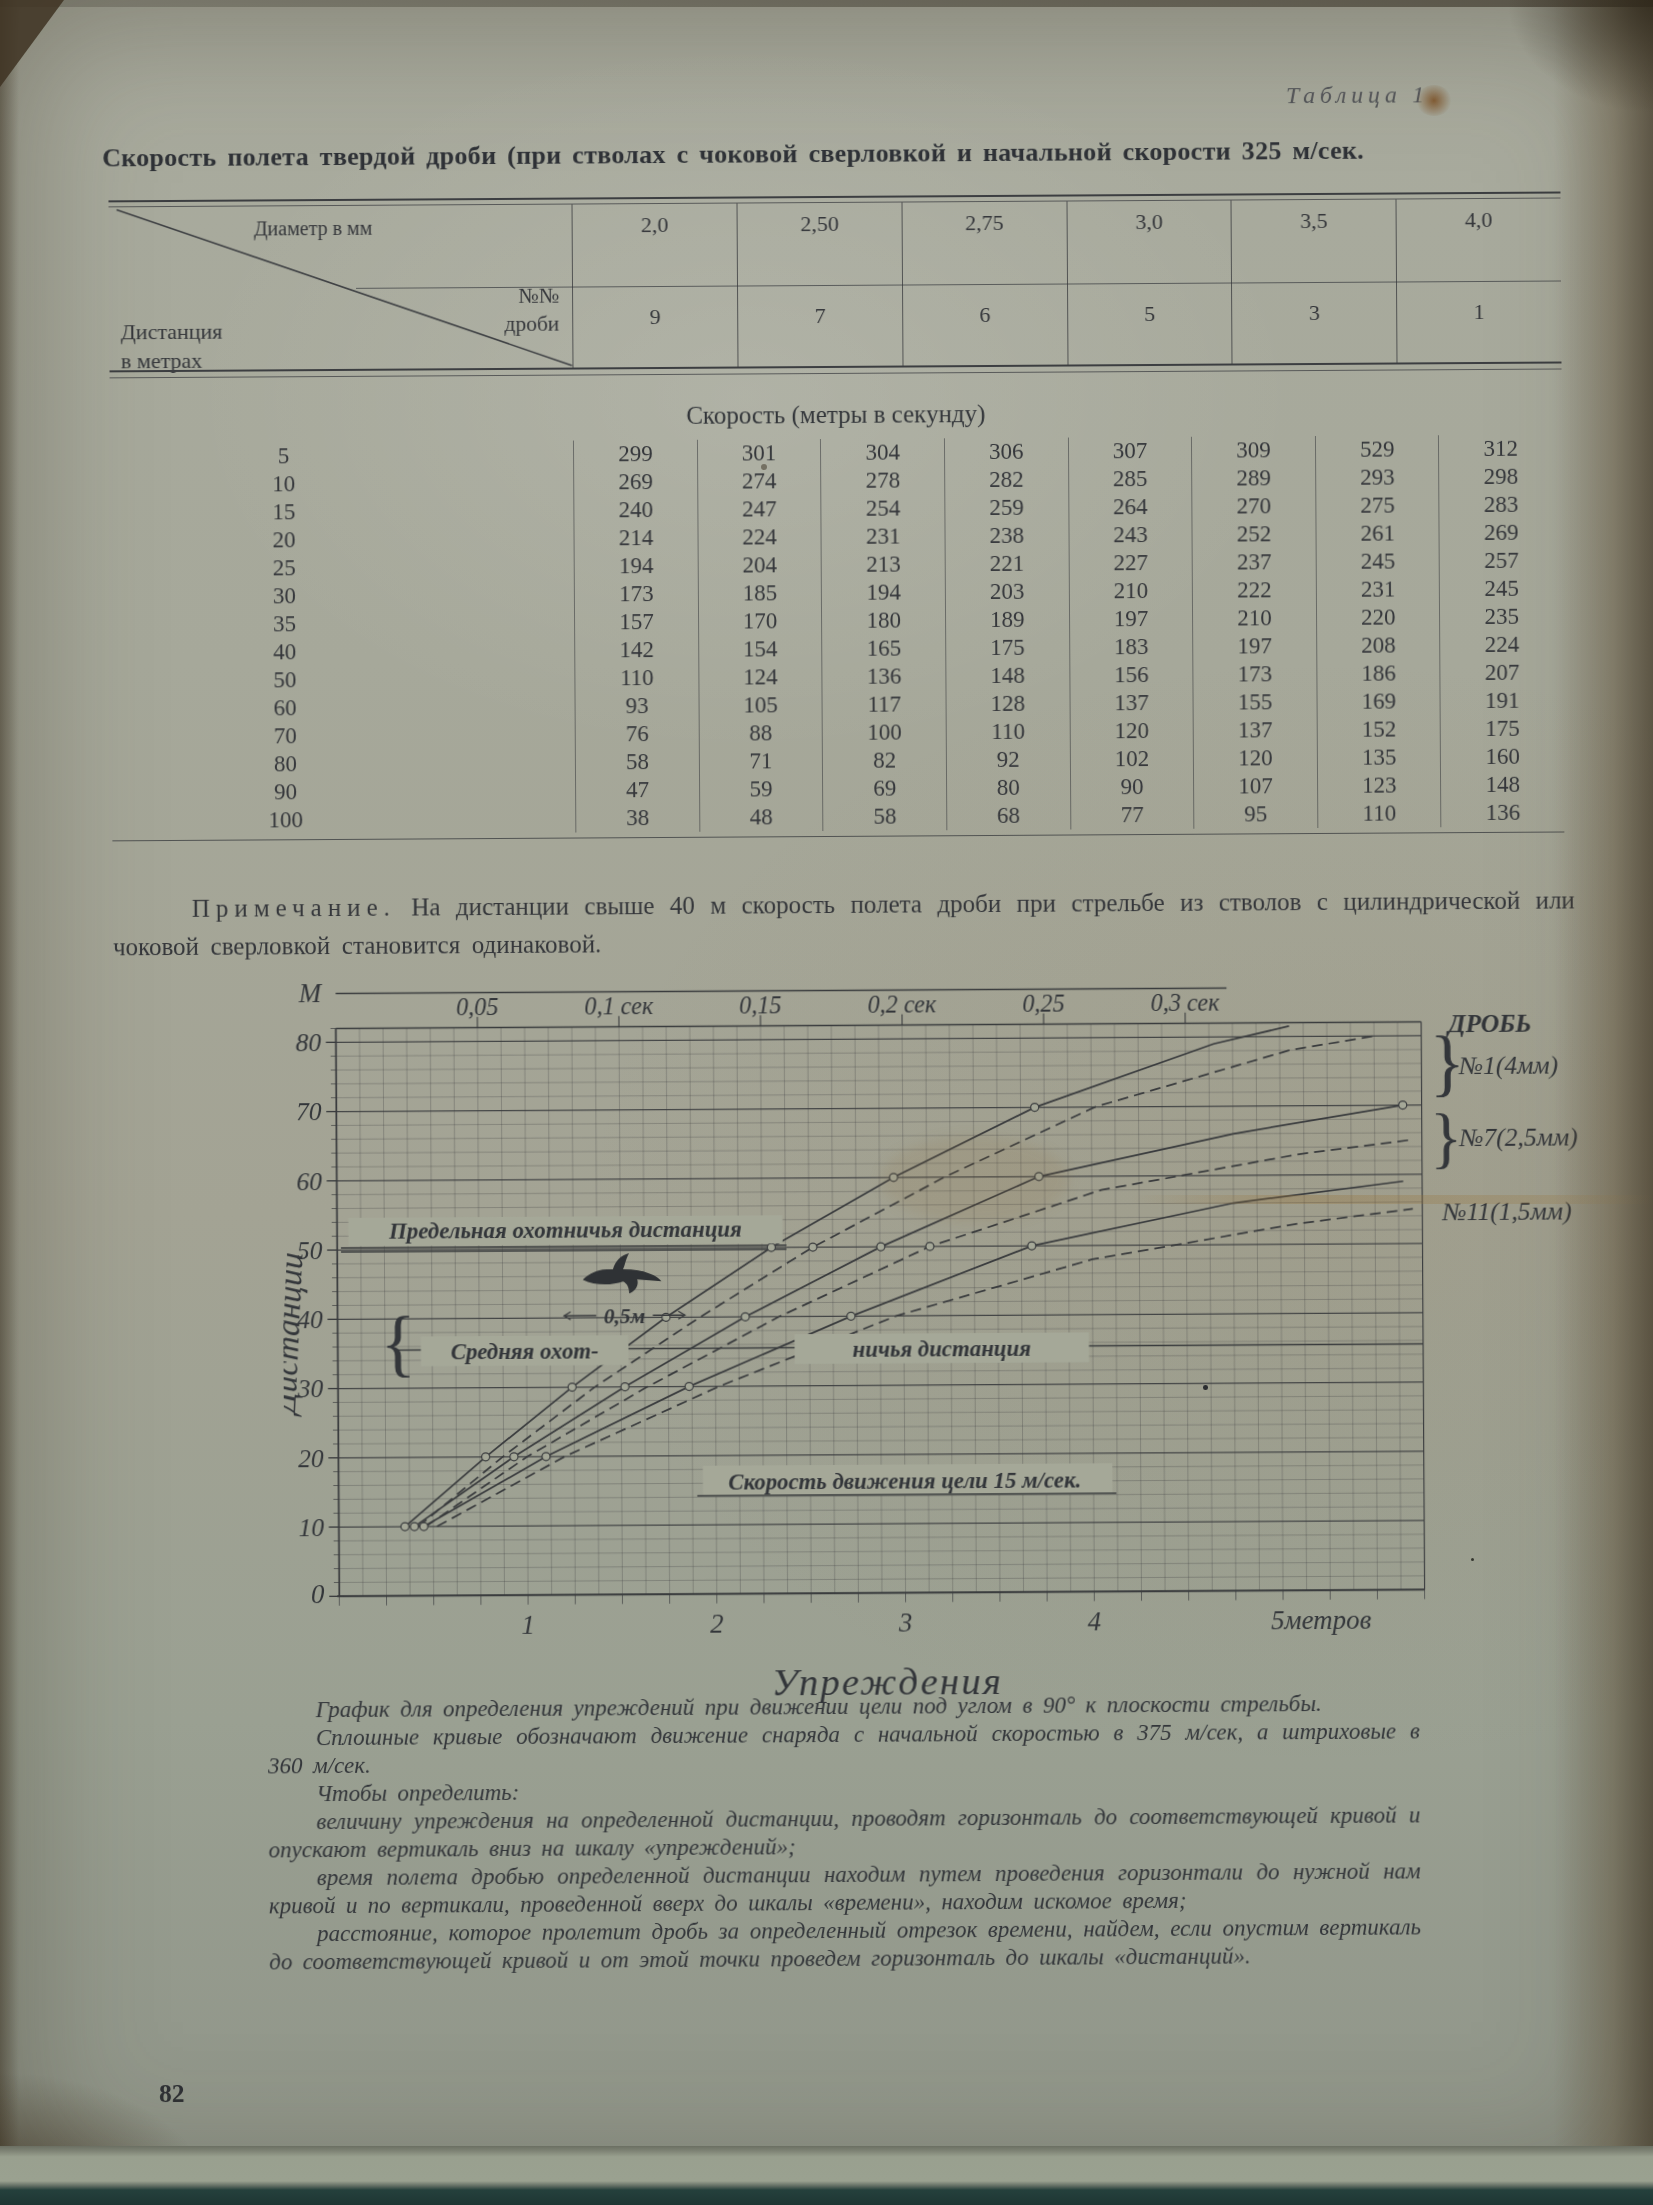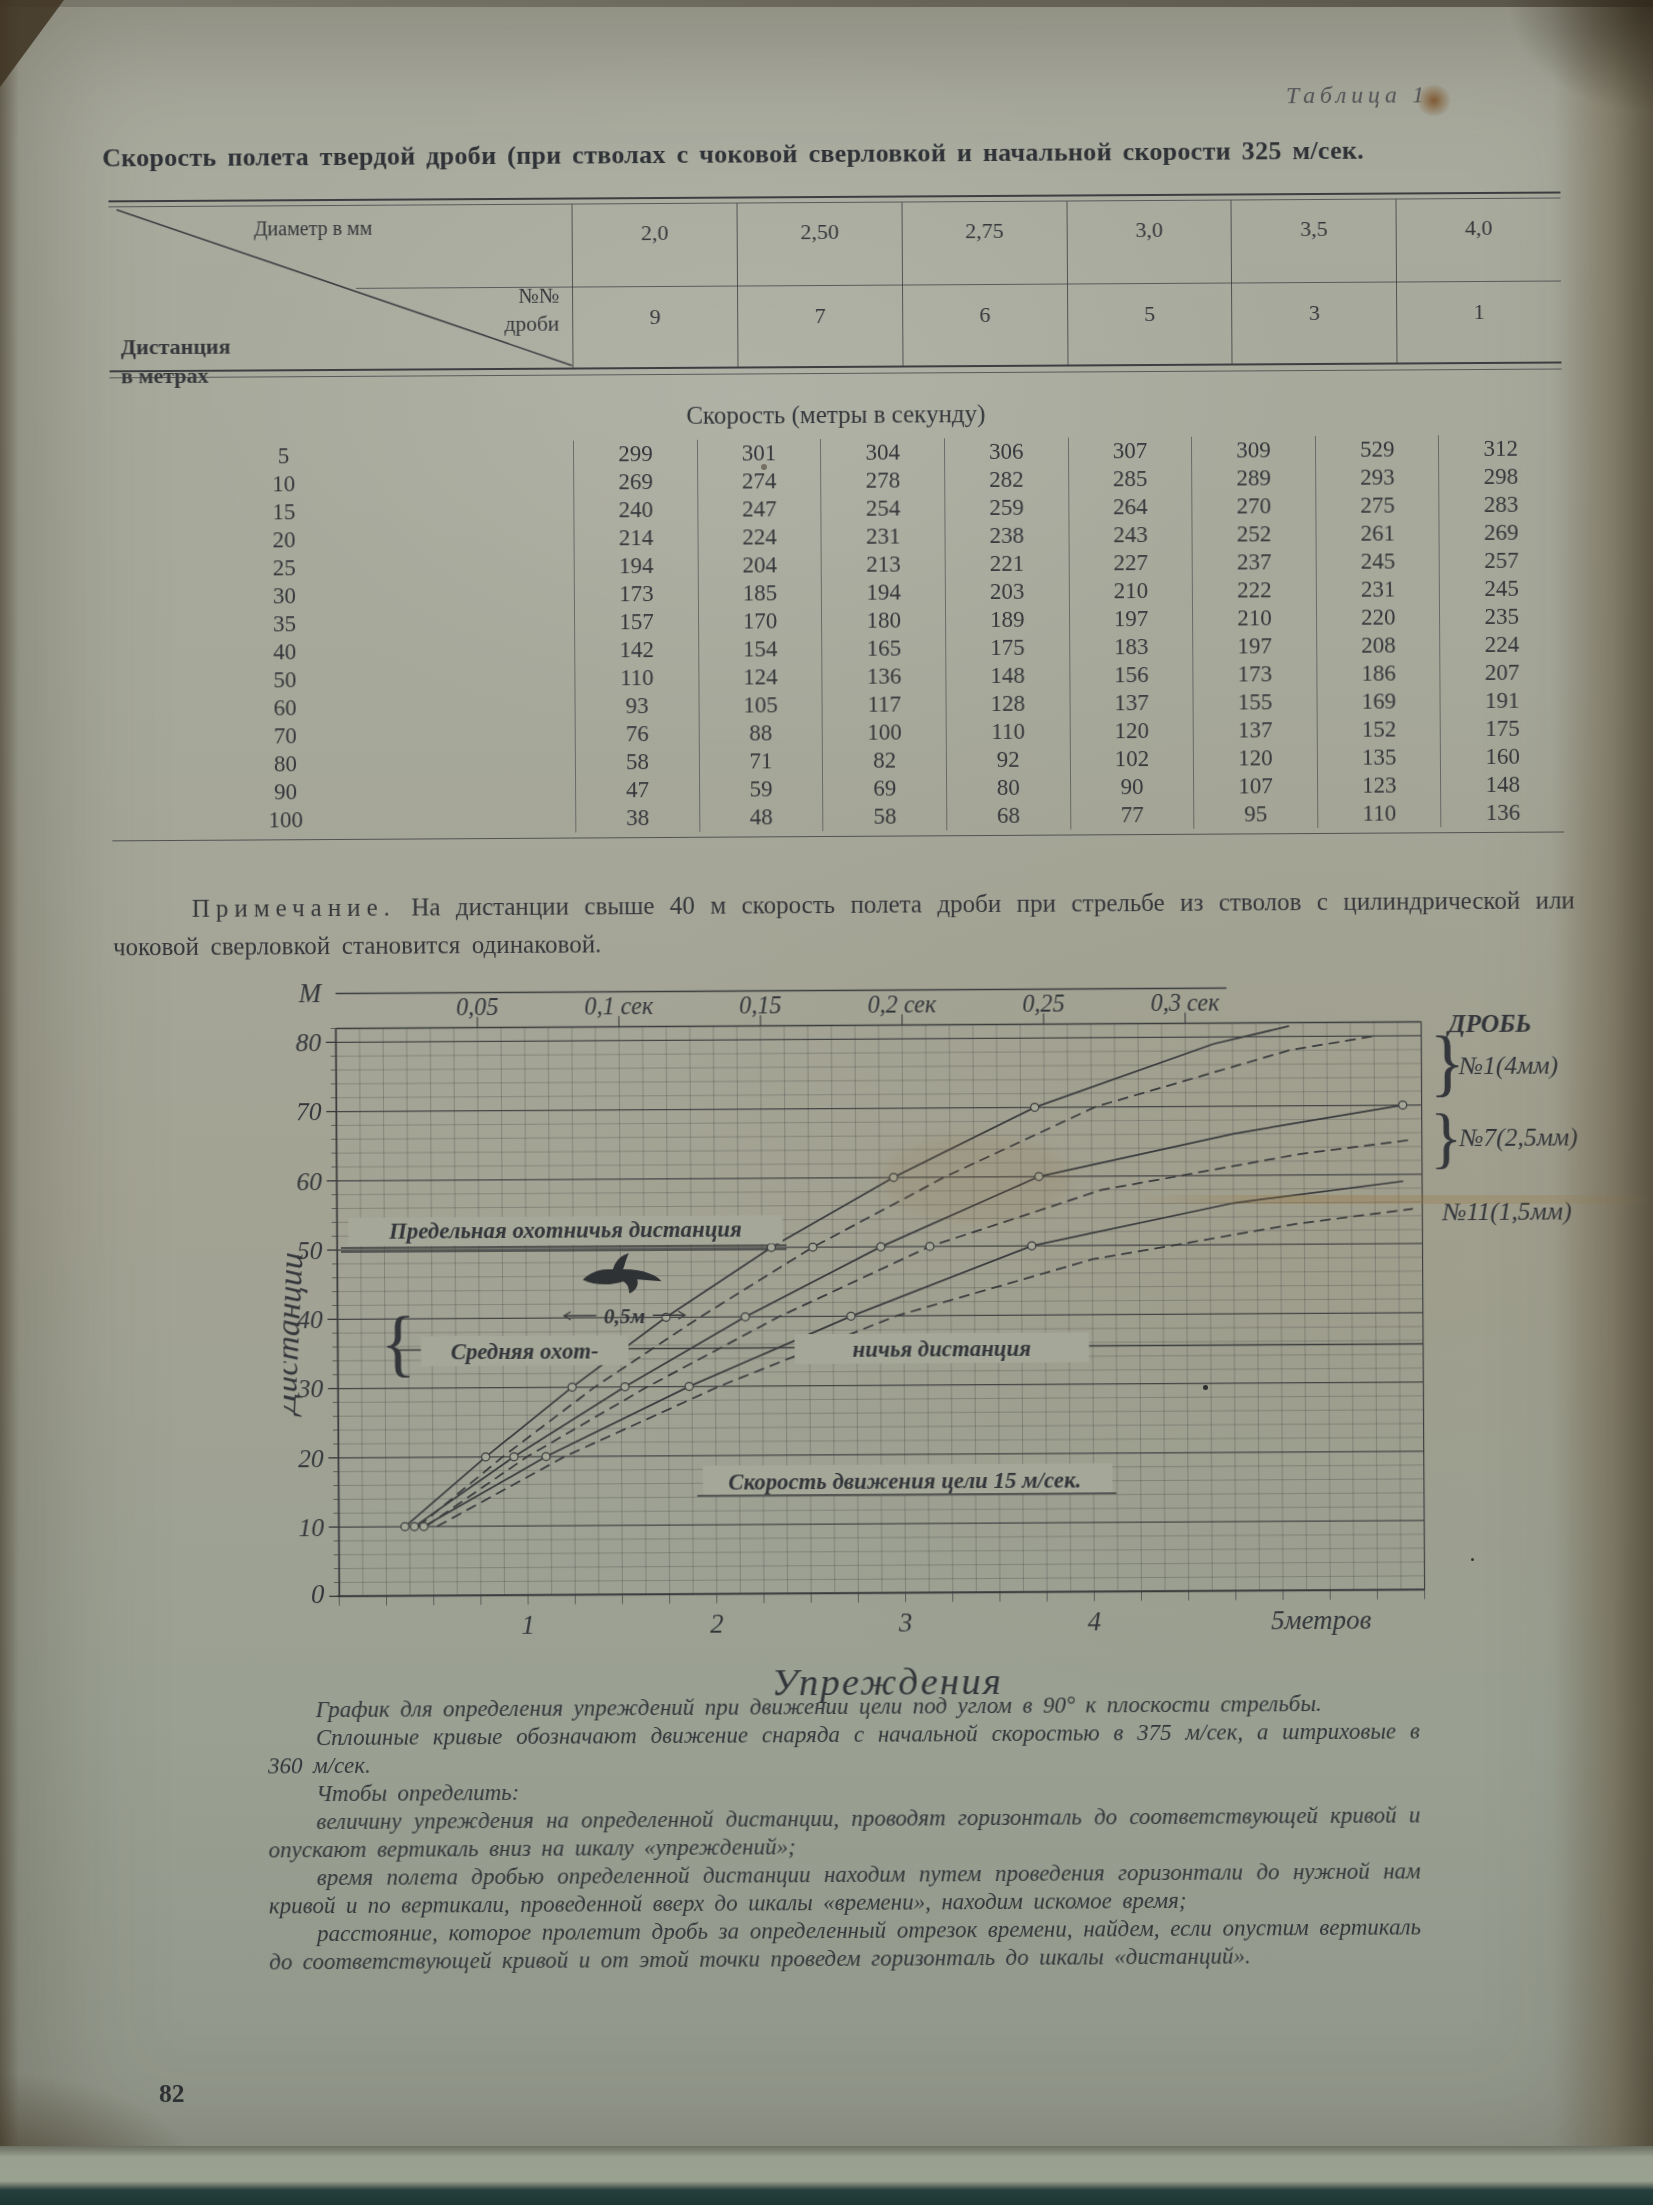--- a/index.html
+++ b/index.html
@@ -20,24 +20,24 @@
   .table-wrap{position:absolute;left:114px;top:196px;width:1452px;}
   .thead{position:relative;height:178px;}
   .rt1{position:absolute;left:0;right:0;top:0;height:2px;background:#3c3e41;}
   .rt2{position:absolute;left:0;right:0;top:6px;height:1.3px;background:#3c3e41;opacity:.75;}
   .hb1{position:absolute;left:0;right:0;bottom:6px;height:2px;background:#3c3e41;}
   .hb2{position:absolute;left:0;right:0;bottom:0;height:1.3px;background:#3c3e41;opacity:.75;}
   .mid-rule{position:absolute;left:17%;right:0;top:89px;height:1.3px;background:#45474a;opacity:.8;}
   .diag-svg{position:absolute;inset:0;width:100%;height:100%;}
   .lbl-diameter{position:absolute;left:10%;top:17.5px;font-size:20px;}
   .lbl-shot{position:absolute;left:20.5%;width:10.5%;top:85px;text-align:right;font-size:21.5px;line-height:27.6px;}
-  .lbl-dist{position:absolute;left:0.8%;top:132px;font-size:22px;line-height:29px;font-weight:bold;}
+  .lbl-dist{position:absolute;left:0.8%;top:117px;font-size:22px;line-height:29px;}
   .head-cols{position:absolute;left:31.9%;right:0;top:6.7px;bottom:6.7px;display:flex;}
   .hcol{flex:1;border-left:1.1px solid rgba(52,54,58,.75);position:relative;text-align:center;}
-  .hcol .dia{margin-top:16px;font-size:22px;text-align:center;}
+  .hcol .dia{margin-top:8px;font-size:22px;text-align:center;}
   .hcol .sn{position:absolute;top:100px;left:0;right:0;font-size:22px;}
   .tsection{margin-top:27px;height:31px;text-align:center;font-size:25px;color:#33363a;}
   .tbody{margin-top:6.7px;}
   .trow{display:flex;height:28px;}
   .tcell-dist{width:31.9%;box-sizing:border-box;padding-right:8%;text-align:center;
     font-size:23px;line-height:28px;}
   .tcell{flex:1;text-align:center;font-size:23px;line-height:28px;
     border-left:1.1px solid rgba(52,54,58,.55);}
   .rule-bottom{height:1.3px;background:#3c3e41;opacity:.8;margin-top:5.4px;}
 

